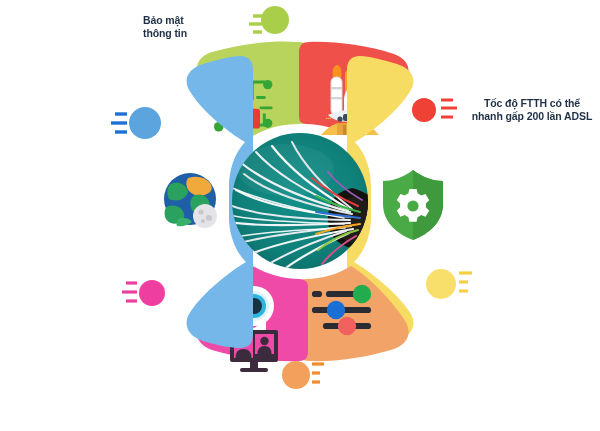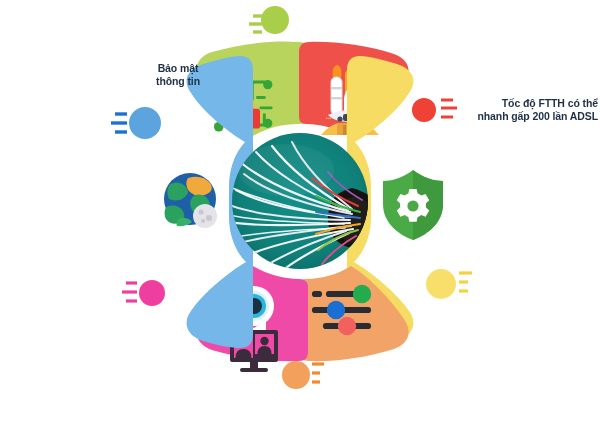--- a/index.html
+++ b/index.html
@@ -14,22 +14,22 @@
   .stage{position:absolute;left:0;top:0;width:600px;height:431px;}
   .label{
     position:absolute;
     font-size:10.5px;
     line-height:12.5px;
     font-weight:700;
     color:#1f3046;
     white-space:pre-line;
     letter-spacing:-0.1px;
   }
-  .label.right{text-align:center;margin-top:48px;}
-  .label.left{text-align:right;}
+  .label.right{text-align:left;}
+  .label.left{text-align:center;}
   .label.blue-text{color:#2e7bc4;}
 </style>
 </head>
 <body>
 
 <div id="infographic">
 
   <svg class="stage" viewBox="0 0 600 431">
     <defs>
 

